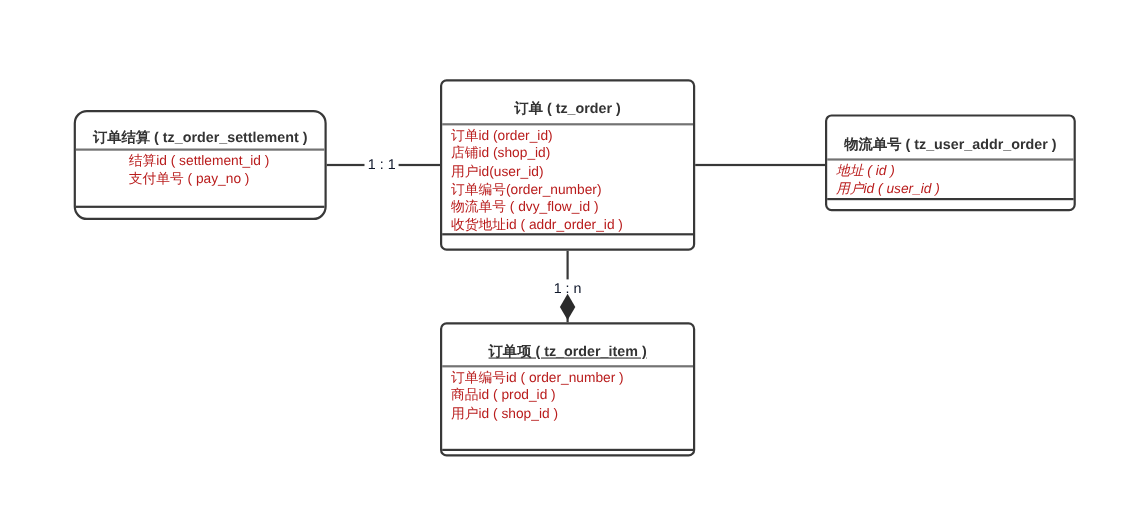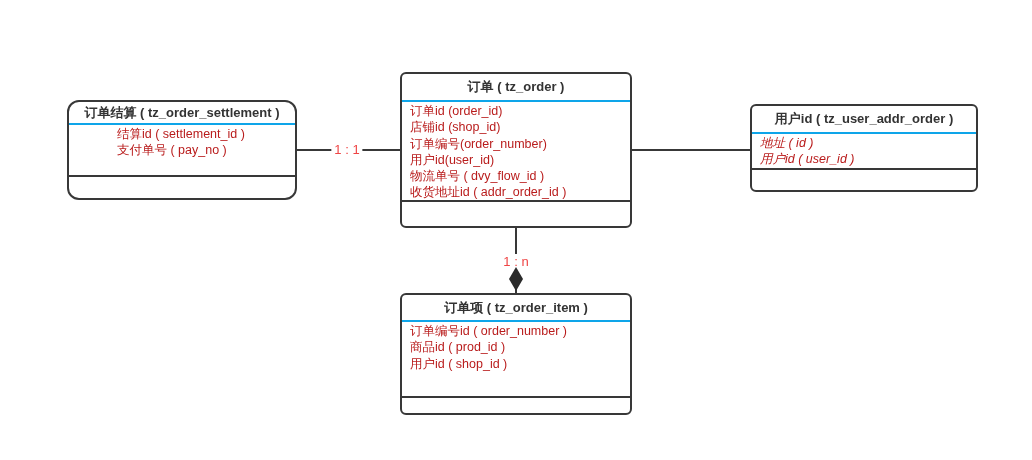--- a/index.html
+++ b/index.html
@@ -20,29 +20,30 @@
     position: absolute;
     box-sizing: border-box;
     background: #ffffff;
     border: 2px solid #383838;
     border-radius: 6px;
     display: flex;
     flex-direction: column;
   }
   .entity-title {
     box-sizing: border-box;
-    border-bottom: 2px solid #0ea5e9;
+    border-bottom: 2px solid #737373;
     font-weight: bold;
     font-size: 13px;
     text-align: center;
     display: flex;
     align-items: center;
     justify-content: center;
     white-space: nowrap;
     color: #333333;
+    margin-top: 12px;
   }
   .entity-fields {
     box-sizing: border-box;
     border-bottom: 2px solid #383838;
     padding: 1px 6px 0 8px;
     font-size: 12.5px;
     line-height: 16.3px;
     white-space: nowrap;
     color: #b91c1c;
   }
@@ -52,21 +53,21 @@
   .h-line, .v-line {
     position: absolute;
     background: #383838;
   }
   .h-line { height: 2px; }
   .v-line { width: 2px; }
   .edge-label {
     position: absolute;
     background: #ffffff;
     font-size: 13px;
-    color: #ef4444;
+    color: #0f172a;
     line-height: 16px;
     padding: 0 3px;
     transform: translateX(-50%);
     white-space: nowrap;
   }
   .diamond {
     position: absolute;
     width: 16px;
     height: 24px;
   }
@@ -83,39 +84,39 @@
       <div>支付单号 ( pay_no )</div>
     </div>
     <div class="entity-footer"></div>
   </div>
 
   <div class="entity" style="left:400px; top:72px; width:232px; height:156px;">
     <div class="entity-title" style="height:28px;">订单 ( tz_order )</div>
     <div class="entity-fields" style="height:100px;">
       <div>订单id (order_id)</div>
       <div>店铺id (shop_id)</div>
+      <div>用户id(user_id)</div>
       <div>订单编号(order_number)</div>
-      <div>用户id(user_id)</div>
       <div>物流单号 ( dvy_flow_id )</div>
       <div>收货地址id ( addr_order_id )</div>
     </div>
     <div class="entity-footer"></div>
   </div>
 
   <div class="entity" style="left:750px; top:104px; width:228px; height:88px;">
-    <div class="entity-title" style="height:28px;">用户id ( tz_user_addr_order )</div>
+    <div class="entity-title" style="height:28px;">物流单号 ( tz_user_addr_order )</div>
     <div class="entity-fields" style="height:36px;font-style:italic;">
       <div>地址 ( id )</div>
       <div>用户id ( user_id )</div>
     </div>
     <div class="entity-footer"></div>
   </div>
 
   <div class="entity" style="left:400px; top:293px; width:232px; height:122px;">
-    <div class="entity-title" style="height:27px;">订单项 ( tz_order_item )</div>
+    <div class="entity-title" style="height:27px;text-decoration:underline;">订单项 ( tz_order_item )</div>
     <div class="entity-fields" style="height:76px;">
       <div>订单编号id ( order_number )</div>
       <div>商品id ( prod_id )</div>
       <div>用户id ( shop_id )</div>
     </div>
     <div class="entity-footer"></div>
   </div>
 
   <div class="h-line" style="left:297px; top:149px; width:103px;"></div>
   <div class="edge-label" style="left:347px; top:142px;">1 : 1</div>

